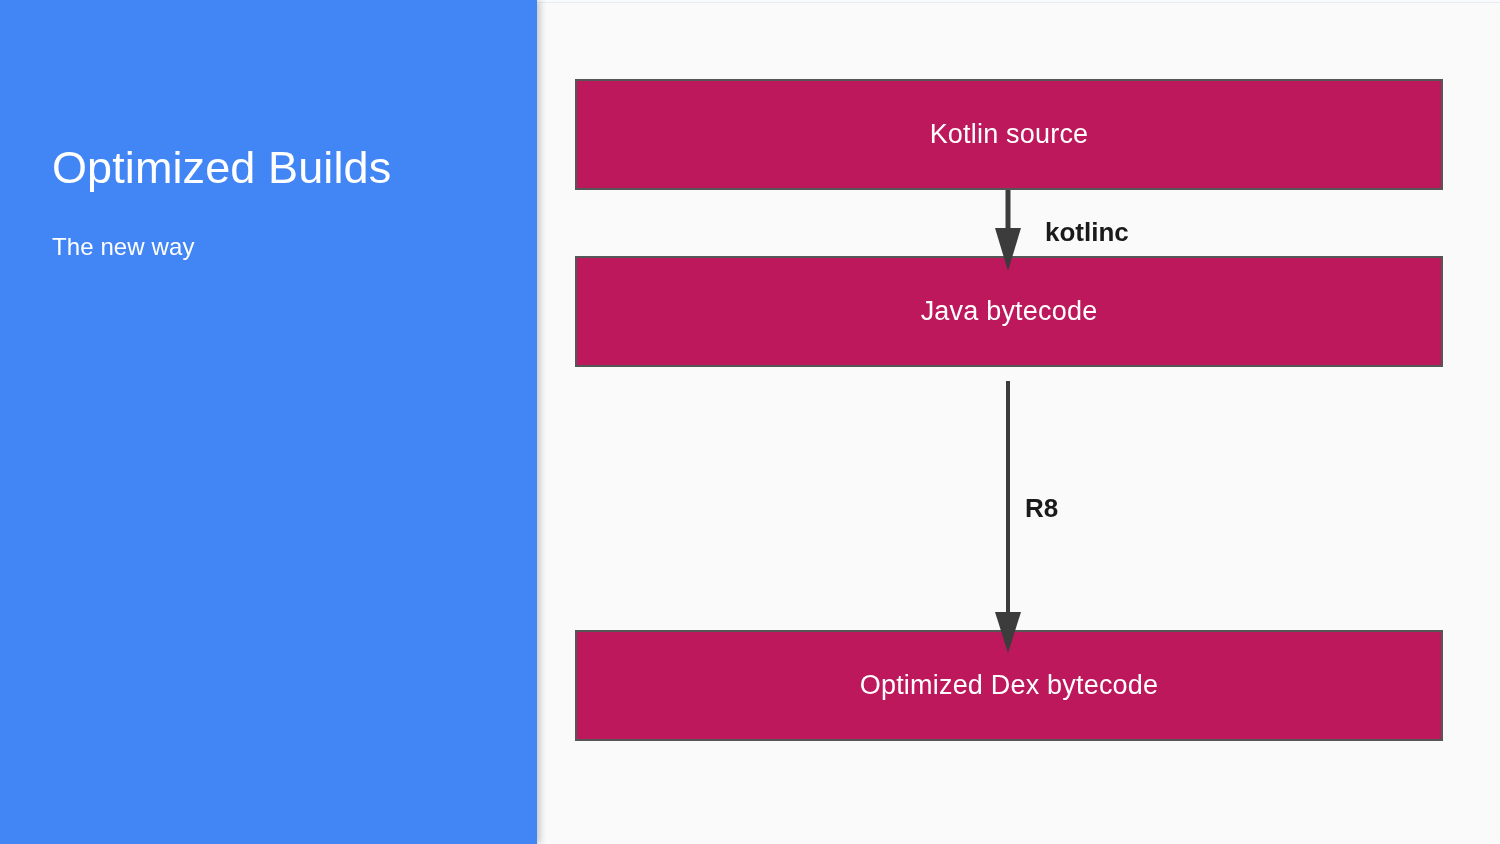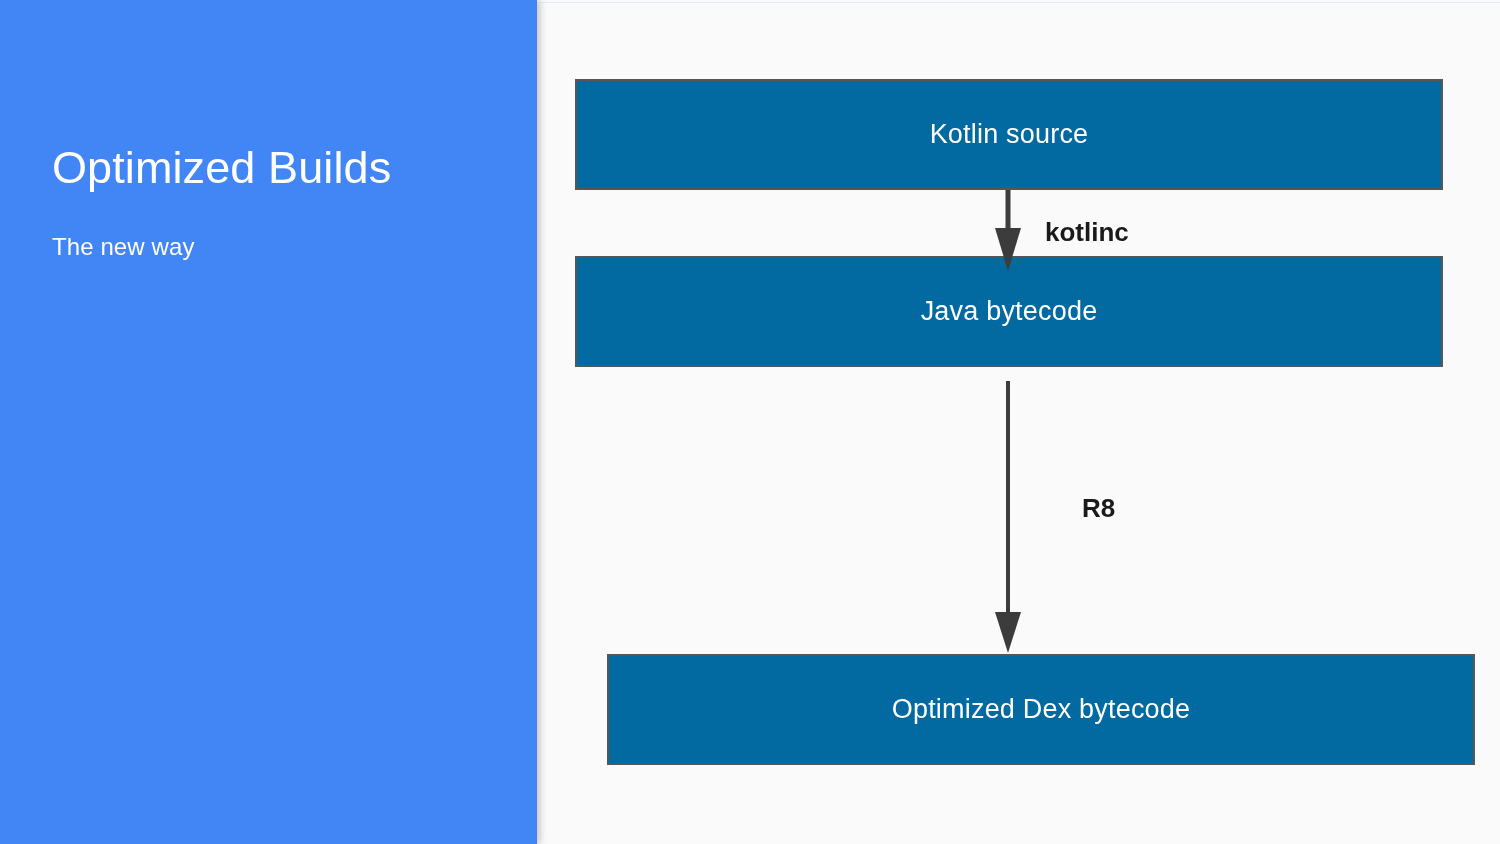--- a/index.html
+++ b/index.html
@@ -75,34 +75,34 @@
     white-space: nowrap;
   }
 
   
   .flow-box {
     position: absolute;
     left: 575px;
     width: 868px;
     height: 111px;
     box-sizing: border-box;
-    background: #0369a1;
+    background: #be185d;
     border: 2px solid #565656;
     display: flex;
     align-items: center;
     justify-content: center;
     color: #ffffff;
     font-size: 27px;
     font-weight: 400;
     letter-spacing: 0.2px;
     z-index: 2;
   }
   #box-kotlin-source { top: 79px; }
   #box-java-bytecode { top: 256px; }
-  #box-optimized-dex { top: 654px; margin-left: 32px; }
+  #box-optimized-dex { top: 630px; }
 
   
   .arrow {
     position: absolute;
     z-index: 3;
   }
   #arrow-kotlinc {
     left: 988px;
     top: 190px;
     width: 40px;
@@ -122,21 +122,21 @@
     font-size: 26px;
     font-weight: 700;
     white-space: nowrap;
     z-index: 4;
   }
   #label-kotlinc {
     left: 1045px;
     top: 217px;
   }
   #label-r8 {
-    left: 1082px;
+    left: 1025px;
     top: 493px;
   }
 </style>
 </head>
 <body>
 
 <div id="slide">
 
   <div id="canvas">
     <div id="canvas-top-rule"></div>

